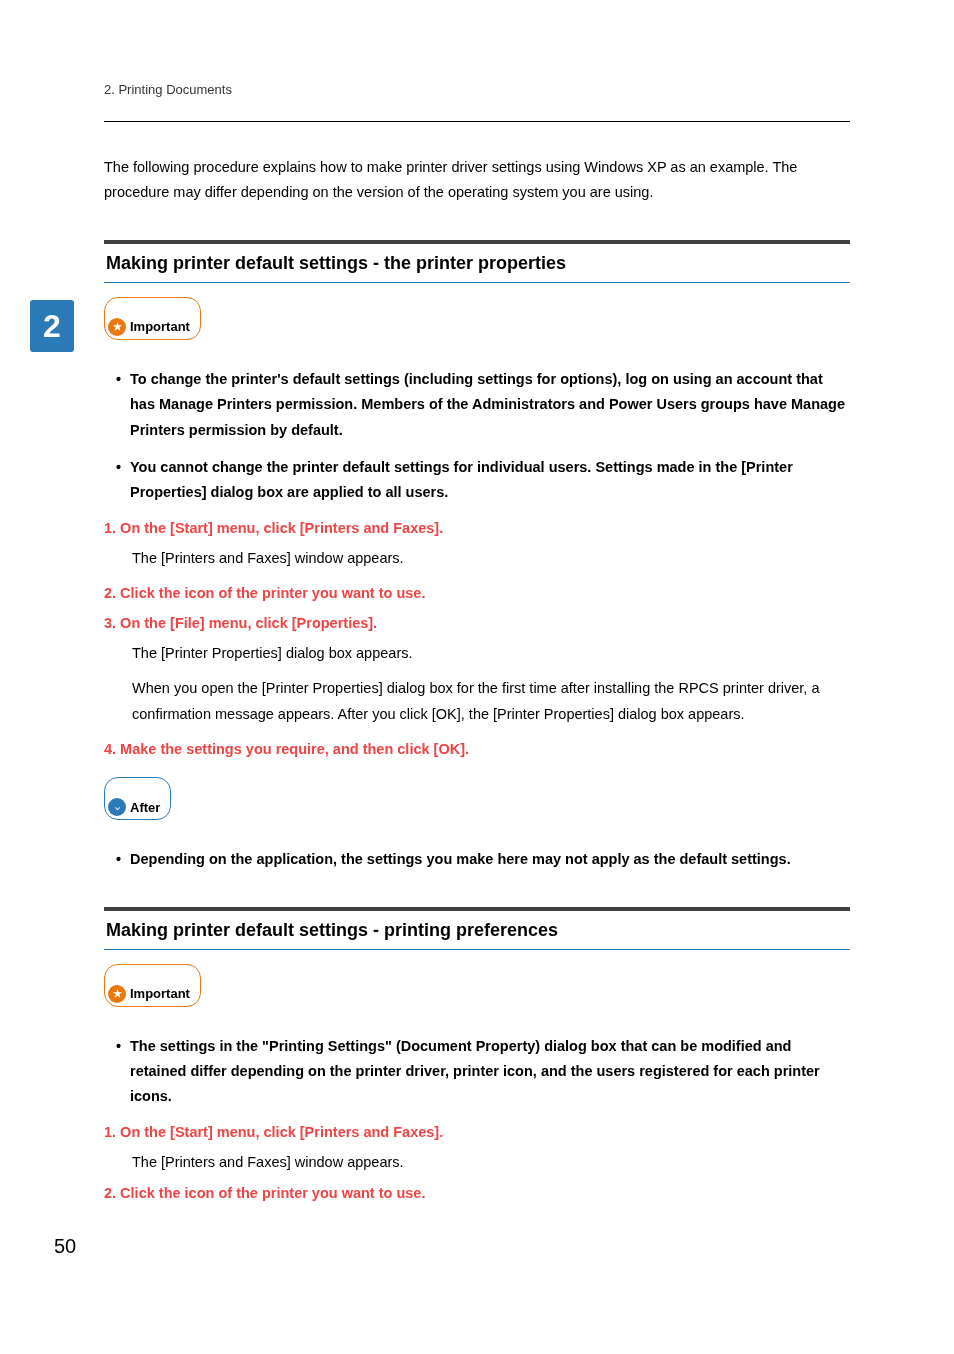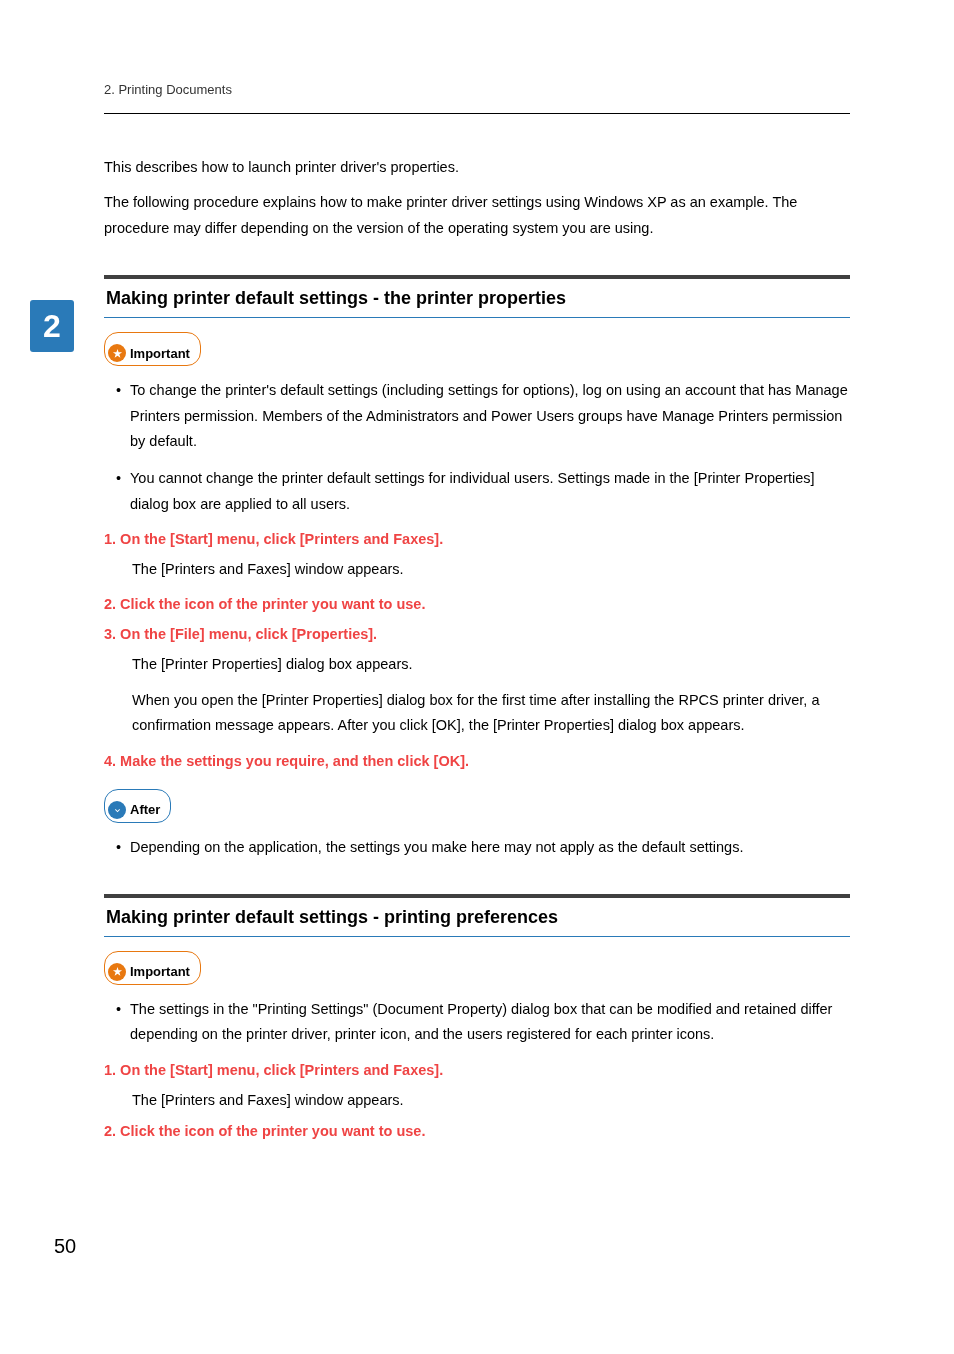--- a/index.html
+++ b/index.html
@@ -12,21 +12,21 @@
       position: relative;
     }
     .page-header {
       position: absolute;
       top: 82px;
       left: 104px;
       right: 104px;
       font-size: 13px;
       color: #333;
       border-bottom: 1.5px solid #000;
-      padding-bottom: 16px;
+      padding-bottom: 24px;
     }
     .chapter-tab {
       position: absolute;
       left: 30px;
       top: 300px;
       width: 44px;
       height: 52px;
       background: #2a7ab8;
       color: #fff;
       font-size: 32px;
@@ -62,24 +62,24 @@
       border-top: 4px solid #404040;
       border-bottom: 1.5px solid #2a7ab8;
       padding: 9px 0 8px 2px;
       margin-top: 34px;
       margin-bottom: 14px;
     }
     .callout-pill {
       display: inline-flex;
       align-items: center;
       border-radius: 14px;
-      padding: 11px 10px 3px 3px;
+      padding: 20px 10px 3px 3px;
       font-size: 13px;
       font-weight: bold;
-      margin-bottom: 12px;
+      margin-bottom: 27px;
     }
     .callout-important {
       border: 1.5px solid #e87810;
       color: #000;
     }
     .callout-note {
       border: 1.5px solid #2a7ab8;
       color: #000;
     }
     .pill-icon {
@@ -92,20 +92,21 @@
       margin-right: 4px;
       color: #fff;
       font-size: 12px;
     }
     .pill-icon.important { background: #e87810; }
     .pill-icon.note { background: #2a7ab8; }
     .bullet-list {
       list-style: none;
       padding-left: 12px;
       margin-bottom: 14px;
+      font-weight: bold;
     }
     .bullet-list li {
       position: relative;
       padding-left: 14px;
       font-size: 14.5px;
       line-height: 1.75;
       margin-bottom: 12px;
       color: #000;
     }
     .bullet-list li::before {
@@ -142,21 +143,20 @@
 
 <div class="page-header">
   <span>2. Printing Documents</span>
 </div>
 
 <div class="chapter-tab">
   <span>2</span>
 </div>
 
 <div class="content">
-  <p class="intro-text">This describes how to launch printer driver's properties.</p>
   <p class="intro-text">The following procedure explains how to make printer driver settings using Windows XP as an example. The procedure may differ depending on the version of the operating system you are using.</p>
 
   <h2 class="section-heading">Making printer default settings - the printer properties</h2>
 
   <div class="callout-pill callout-important">
     <span class="pill-icon important">
       <svg viewBox="0 0 24 24" width="11" height="11" fill="#fff">
           <path d="M12 2l2.4 7.4H22l-6 4.4 2.3 7.2L12 16.8 5.7 21l2.3-7.2-6-4.4h7.6z"></path>
         </svg>
     </span>

